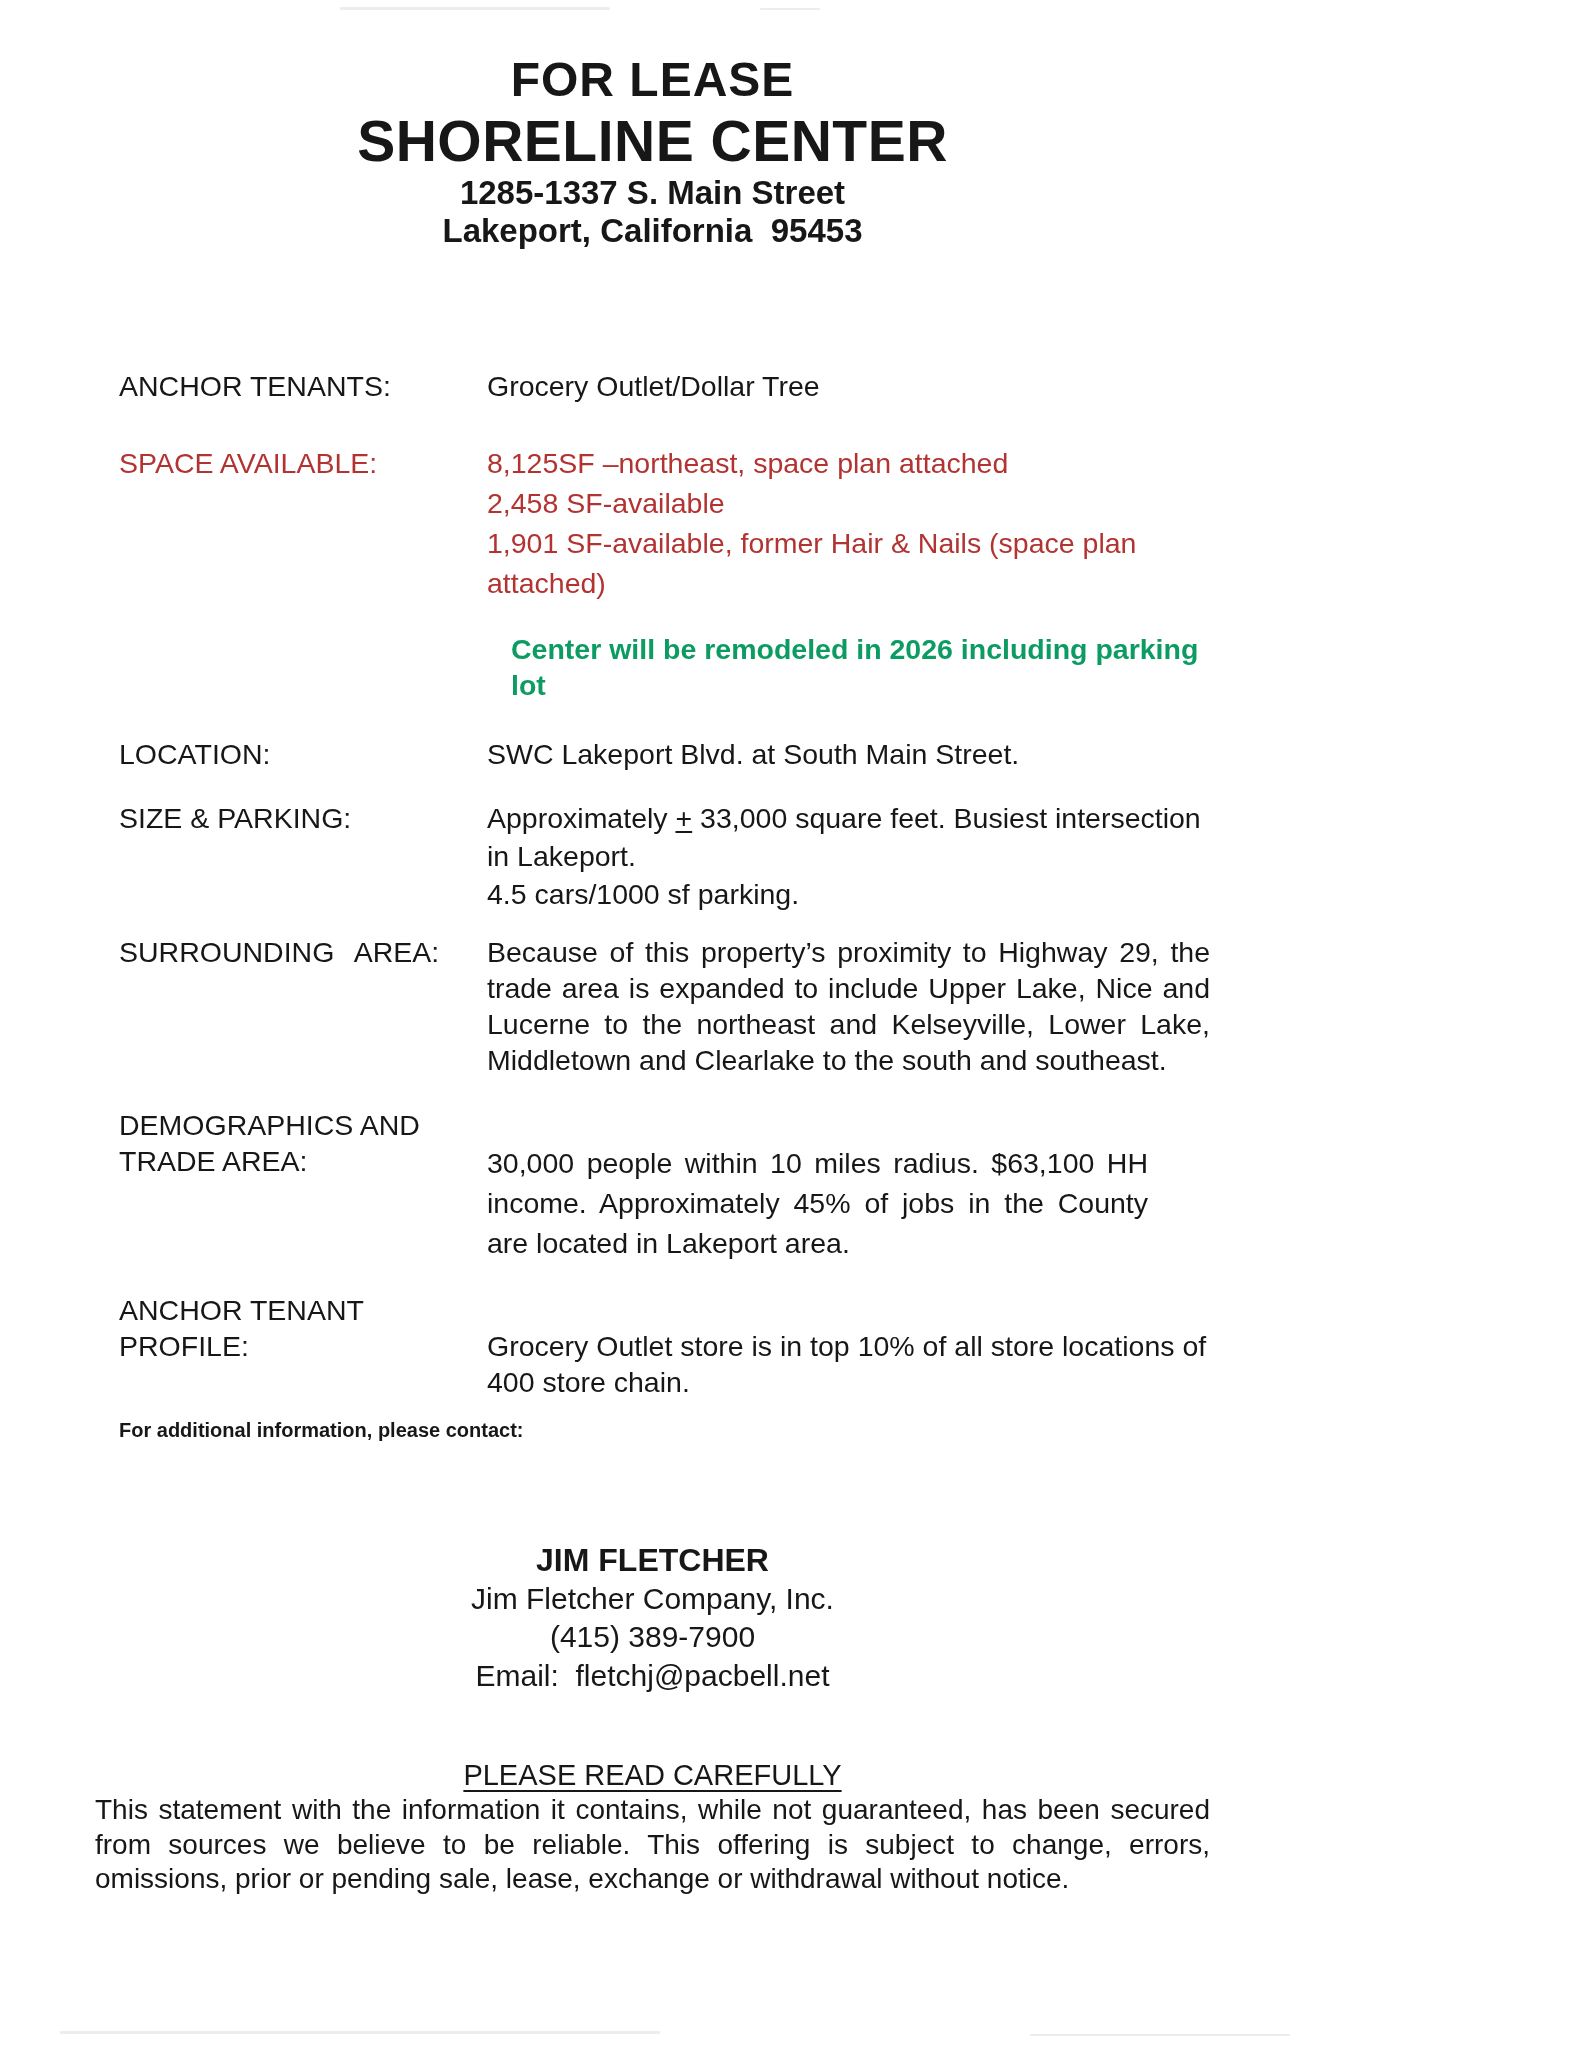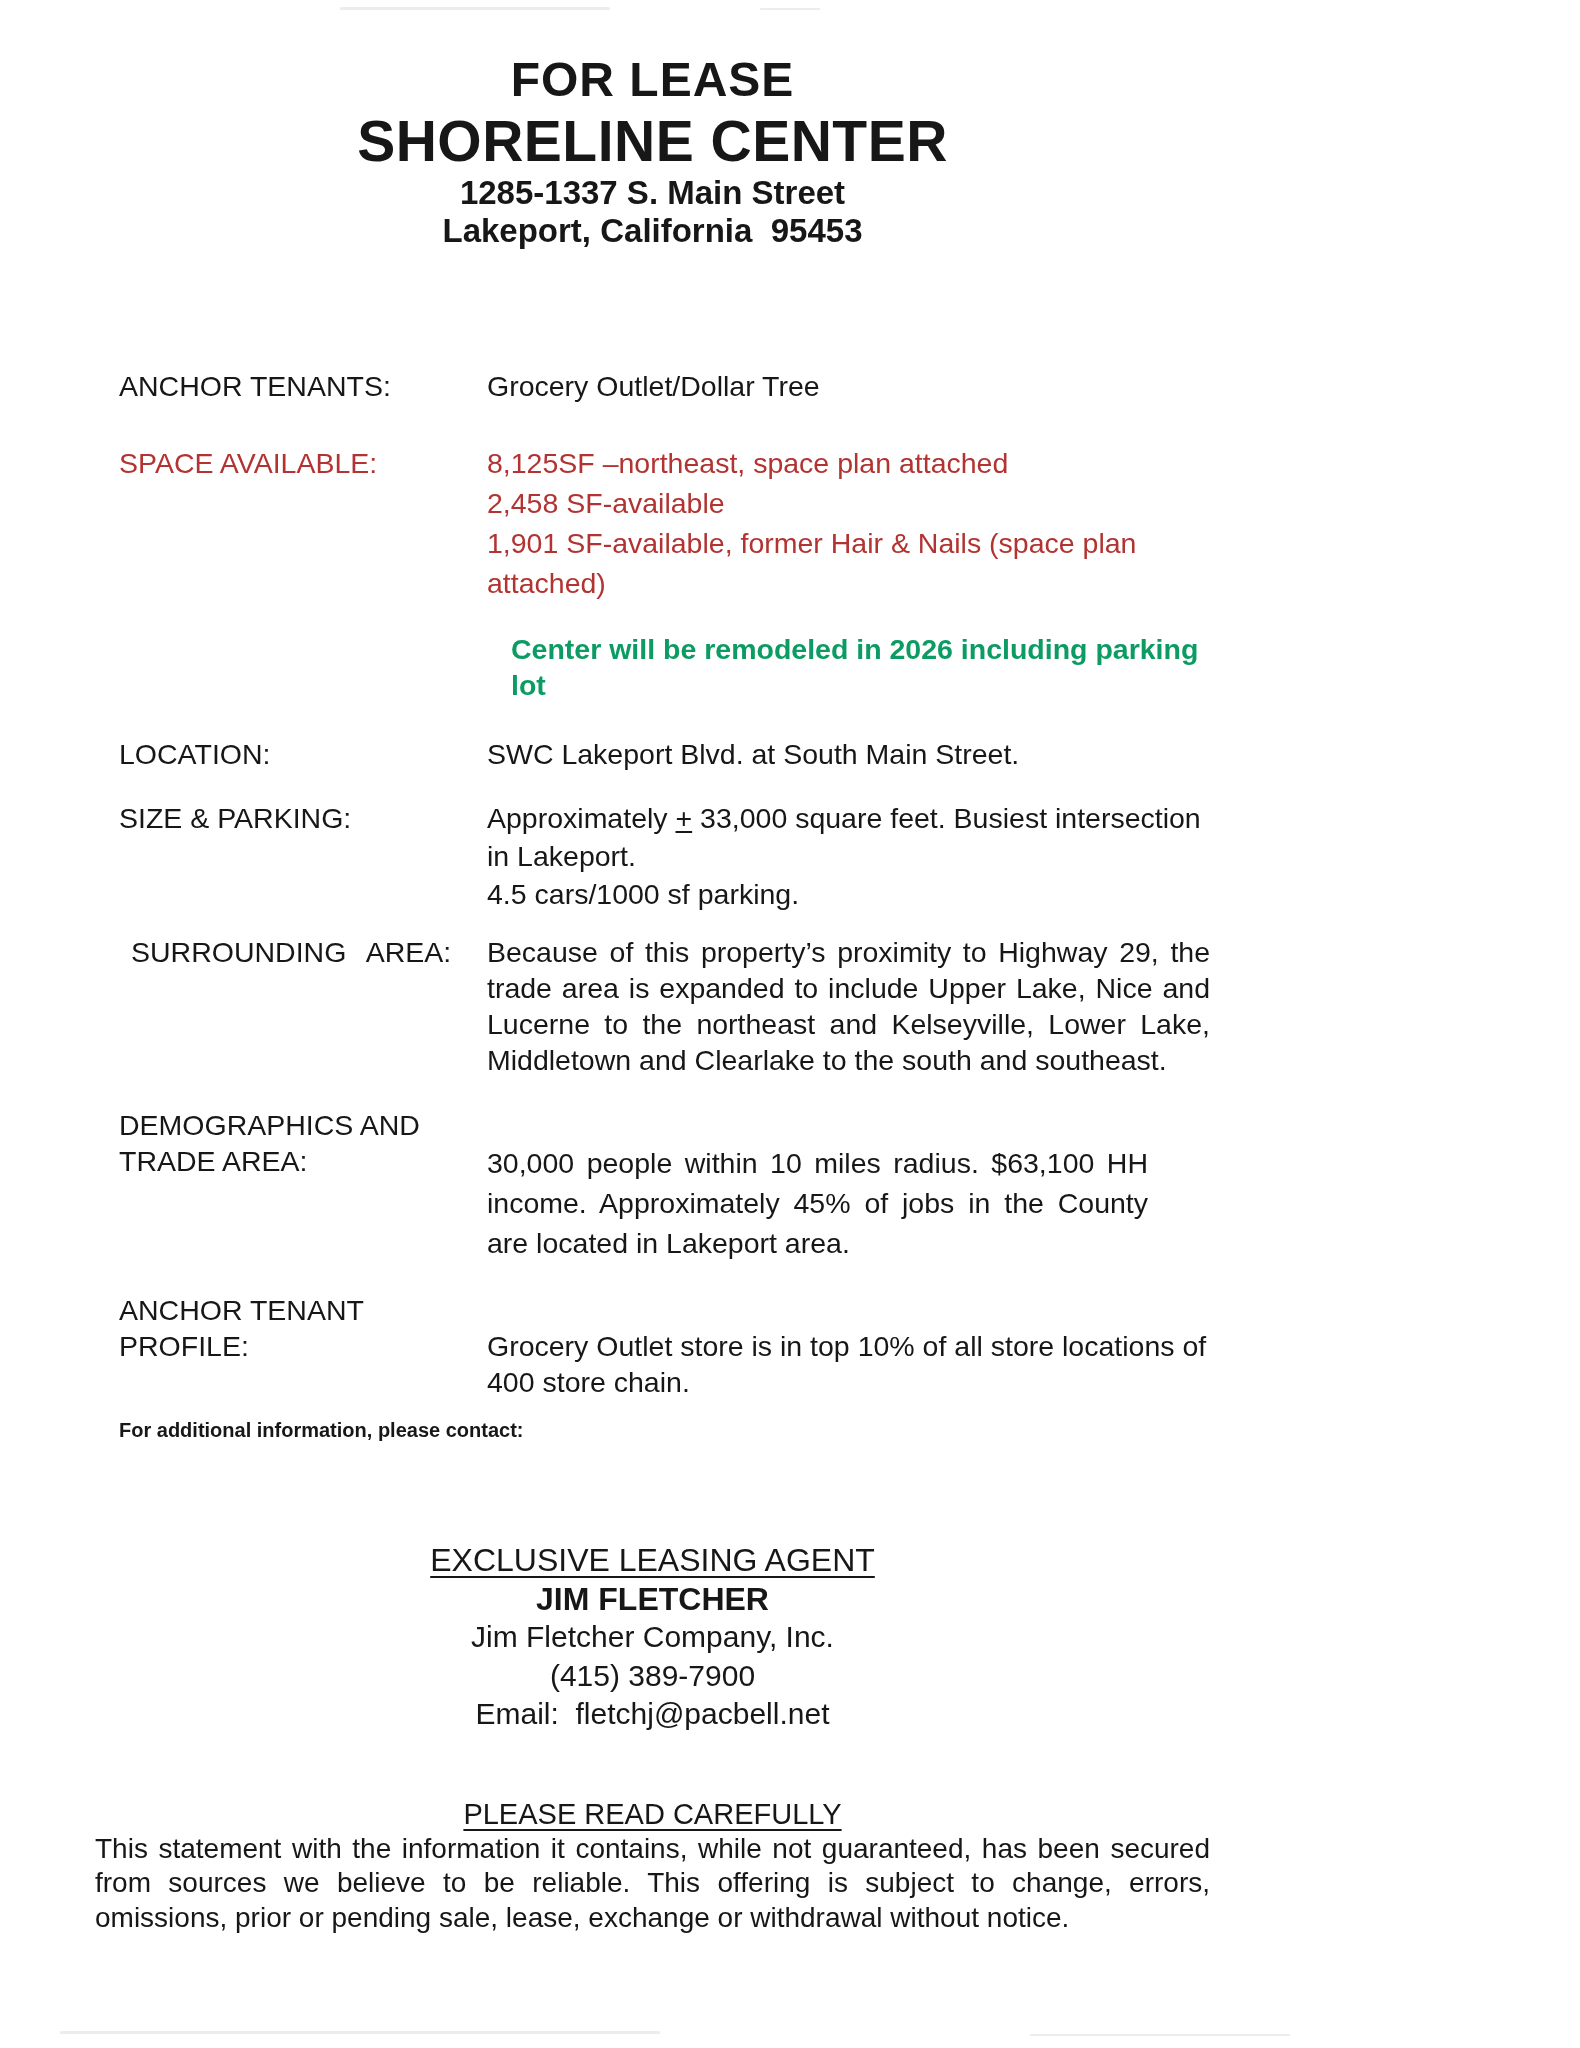--- a/index.html
+++ b/index.html
@@ -21,21 +21,21 @@
 
   
   .row {
     display:grid;
     grid-template-columns:368px 1fr;
     padding-left:24px;
     font-size:28.5px;
     line-height:36px;
   }
   .label { font-weight:normal; }
-  .spread { word-spacing:13px;margin-left:12px; }
+  .spread { word-spacing:13px; }
 
   .row-anchor   { margin-top:118px; }
   .row-space    { margin-top:39px; line-height:40px; }
   .red          { color:#b23432; }
   .space-note   {
     margin:28px 0 0 416px;
     font-weight:bold;
     color:#0c9c63;
     font-size:28.5px;
     line-height:36px;
@@ -131,21 +131,20 @@
       <div class="label">
         <div>ANCHOR TENANT</div>
         <div>PROFILE:</div>
       </div>
       <div class="profile-value">Grocery Outlet store is in top 10% of all store locations of 400 store chain.</div>
     </div>
 
     <div class="contact">For additional information, please contact:</div>
 
     <div class="agent">
-      <div class="agent-heading">EXCLUSIVE LEASING AGENT</div>
       <div class="agent-name">JIM FLETCHER</div>
       <div>Jim Fletcher Company, Inc.</div>
       <div>(415) 389-7900</div>
       <div class="ws-pre">Email:  fletchj@pacbell.net</div>
     </div>
 
     <div class="read-heading">PLEASE READ CAREFULLY</div>
     <div class="disclaimer-text">This statement with the information it contains, while not guaranteed, has been secured from sources we believe to be reliable. This offering is subject to change, errors, omissions, prior or pending sale, lease, exchange or withdrawal without notice.</div>
 
   </div>

